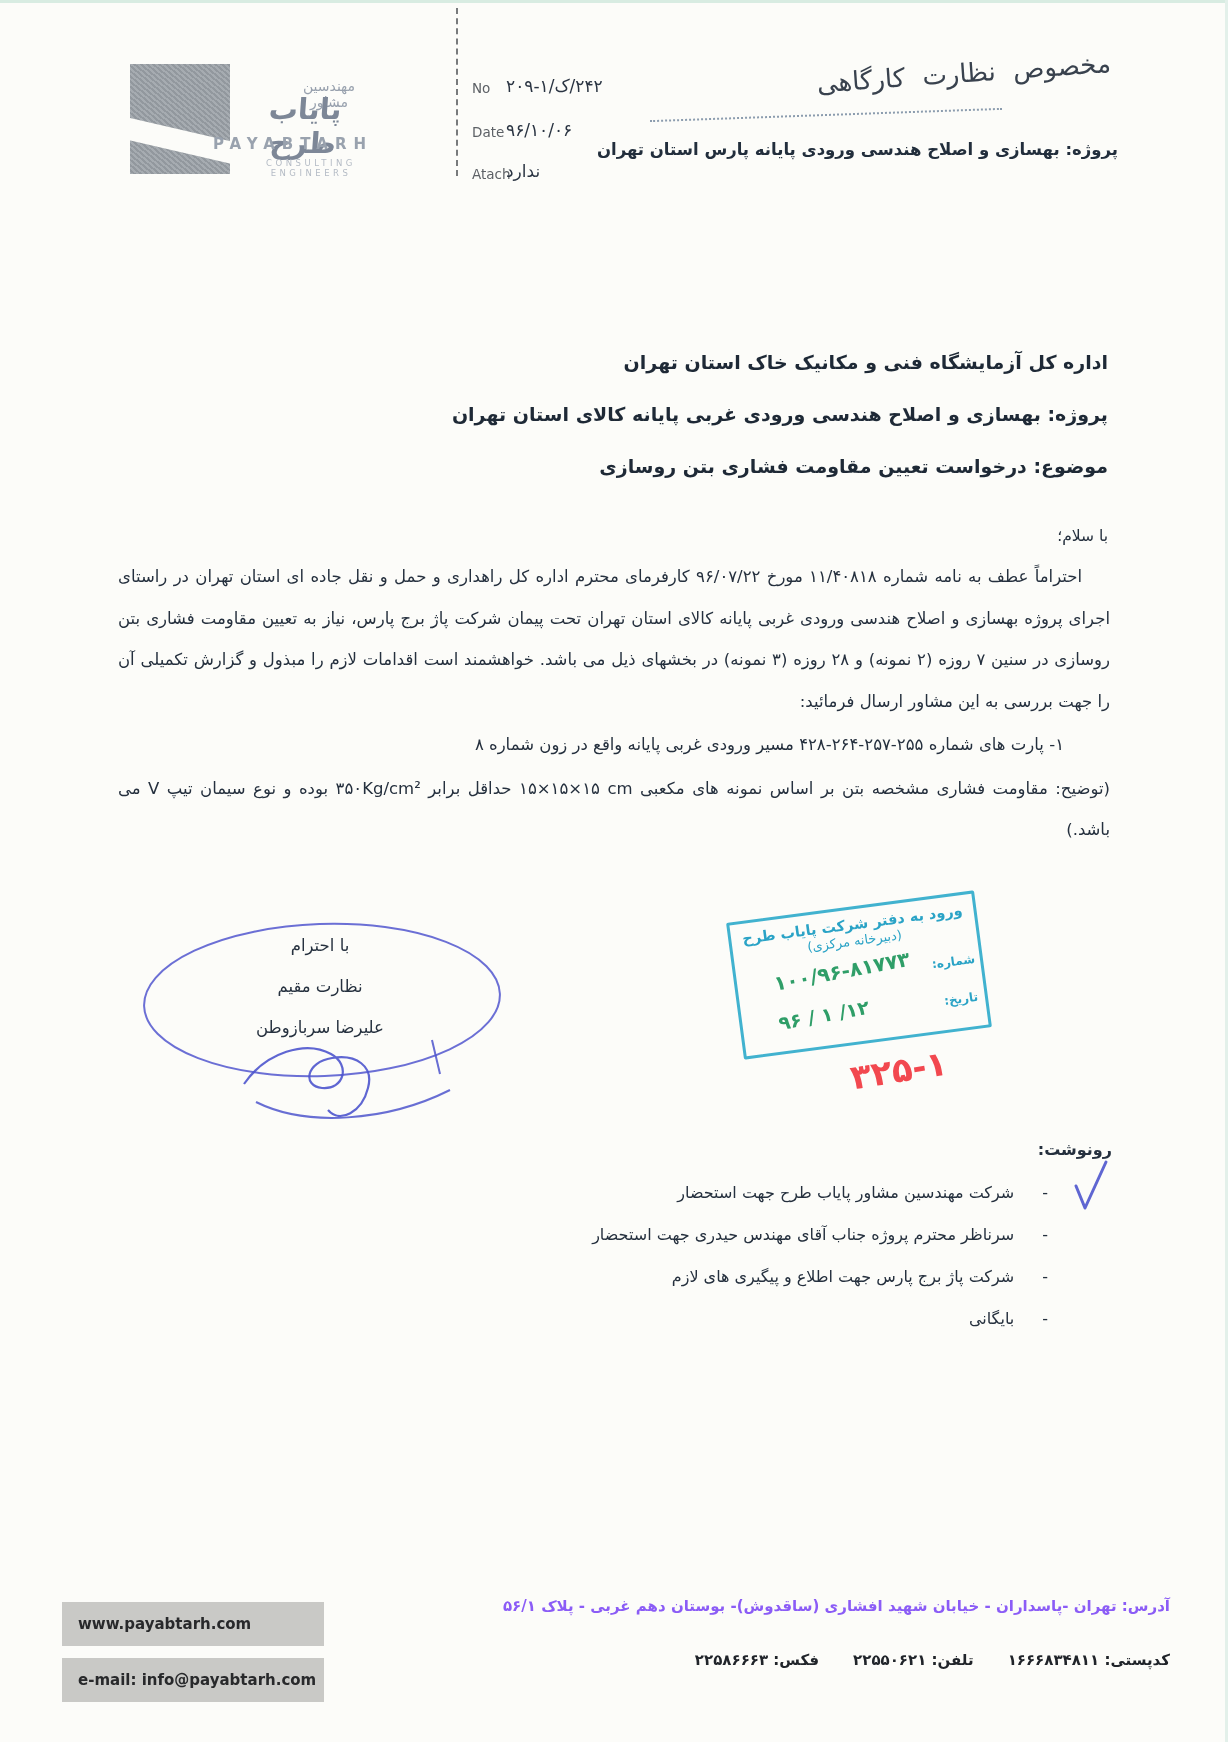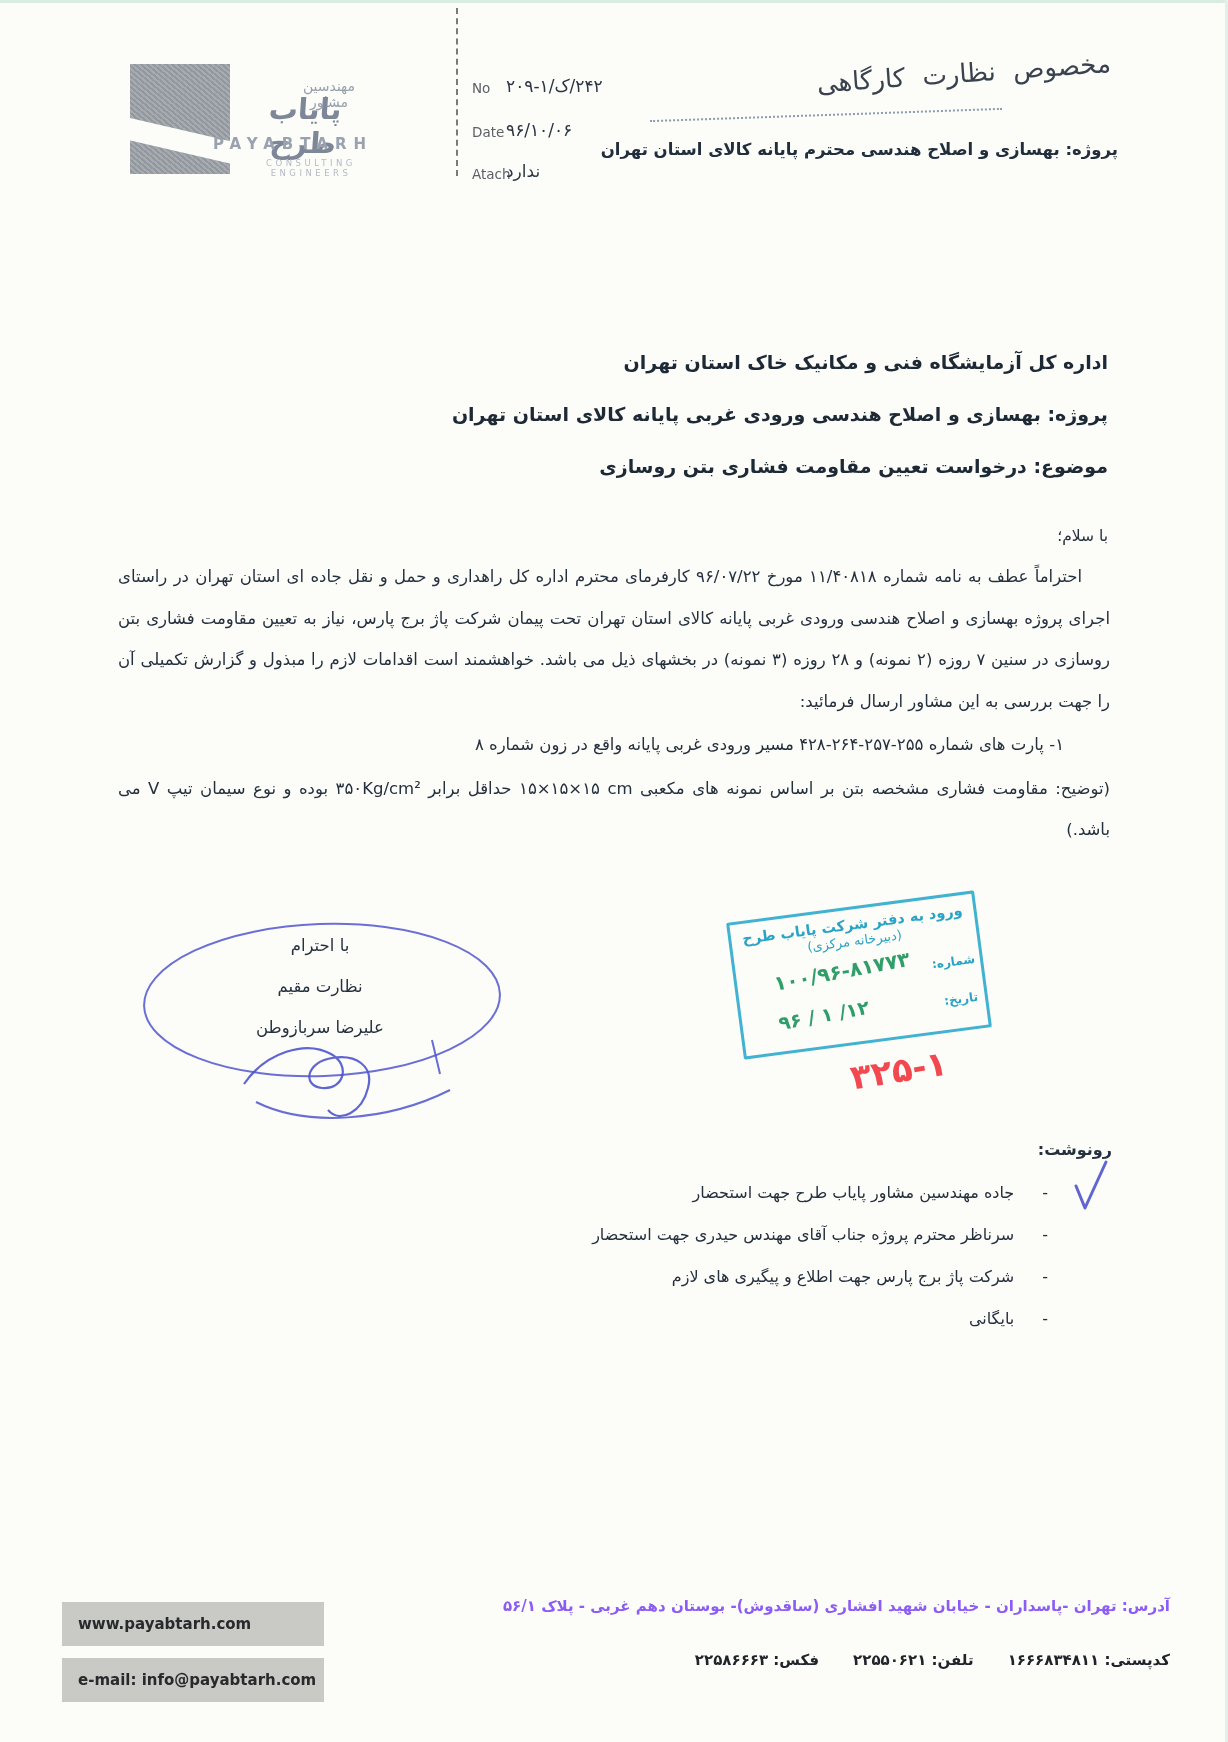--- a/index.html
+++ b/index.html
@@ -95,21 +95,21 @@
 
   <div class="fld-label" style="top:80px">No</div>
   <div class="fld-value num-ltr" style="top:76px">۲۰۹-۱/ک/۲۴۲</div>
   <div class="fld-label" style="top:124px">Date</div>
   <div class="fld-value num-ltr" style="top:120px">۹۶/۱۰/۰۶</div>
   <div class="fld-label" style="top:166px">Atach</div>
   <div class="fld-value" style="top:161px;direction:rtl">ندارد</div>
 
   <div class="annotation">مخصوص نظارت کارگاهی</div>
   <div class="annotation-underline"></div>
-  <div class="hdr-project">پروژه: بهسازی و اصلاح هندسی محترم پایانه کالای استان تهران</div>
+  <div class="hdr-project">پروژه: بهسازی و اصلاح هندسی ورودی پایانه پارس استان تهران</div>
 
   <div class="recipient">
     <div>اداره کل آزمایشگاه فنی و مکانیک خاک استان تهران</div>
     <div>پروژه: بهسازی و اصلاح هندسی ورودی غربی پایانه کالای استان تهران</div>
     <div>موضوع: درخواست تعیین مقاومت فشاری بتن روسازی</div>
   </div>
 
   <div class="salutation">با سلام؛</div>
 
   <div class="body-text">
@@ -142,21 +142,21 @@
   </div>
   <div class="red-note num-ltr">۳۲۵-۱</div>
 
   <div class="cc-label">رونوشت:</div>
   <svg class="cc-check" width="40" height="56" viewBox="0 0 40 56">
     <polyline points="4,28 13,50 34,4" fill="none" stroke="#4e55cd" stroke-width="3" stroke-linecap="round" stroke-linejoin="round" opacity="0.9"></polyline>
   </svg>
   <div class="cc-list">
     <div class="cc-item">
       <span>-</span>
-      <span>جاده مهندسین مشاور پایاب طرح جهت استحضار</span>
+      <span>شرکت مهندسین مشاور پایاب طرح جهت استحضار</span>
     </div>
     <div class="cc-item">
       <span>-</span>
       <span>سرناظر محترم پروژه جناب آقای مهندس حیدری جهت استحضار</span>
     </div>
     <div class="cc-item">
       <span>-</span>
       <span>شرکت پاژ برج پارس جهت اطلاع و پیگیری های لازم</span>
     </div>
     <div class="cc-item">

